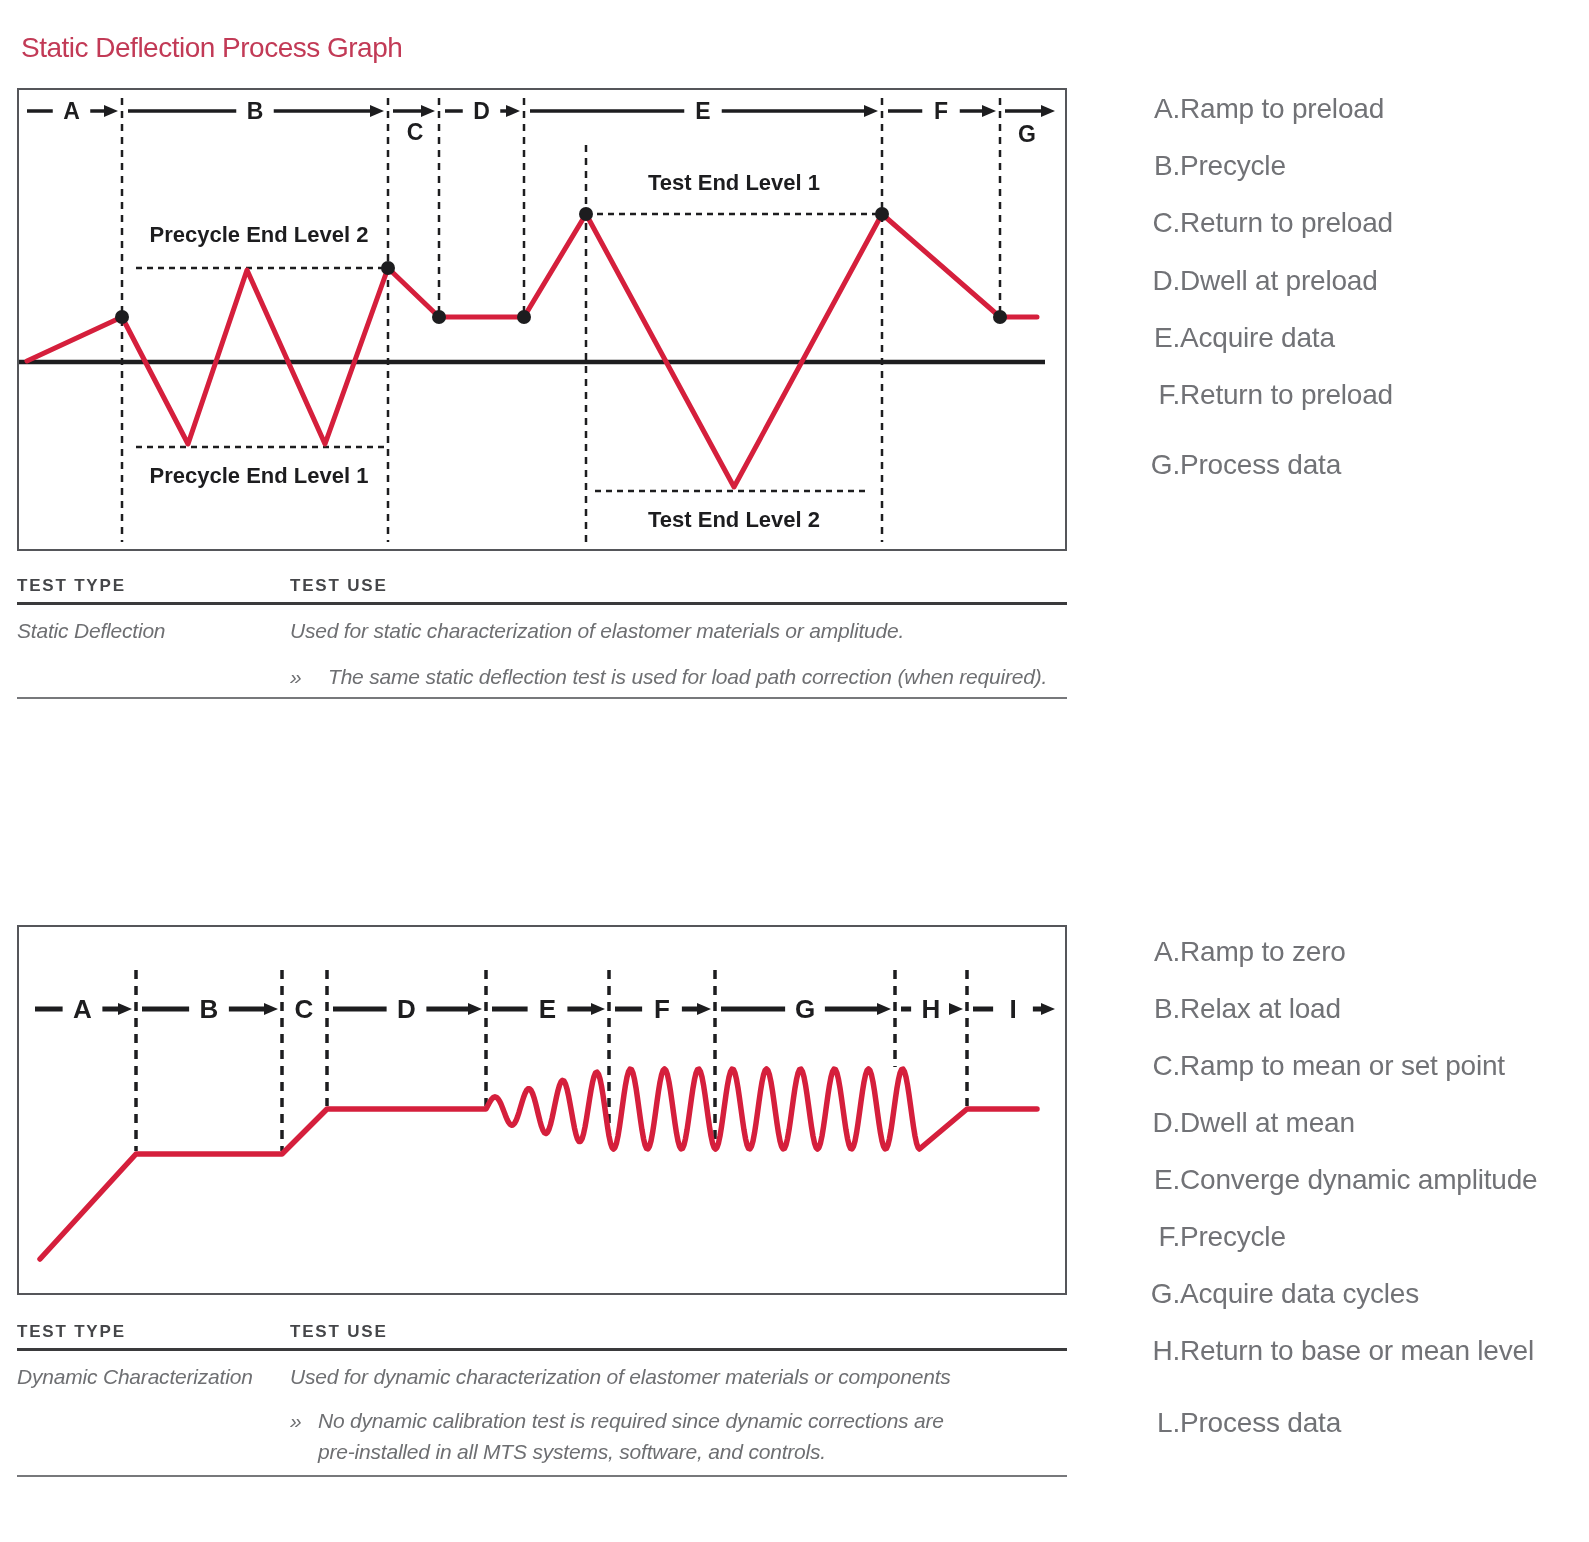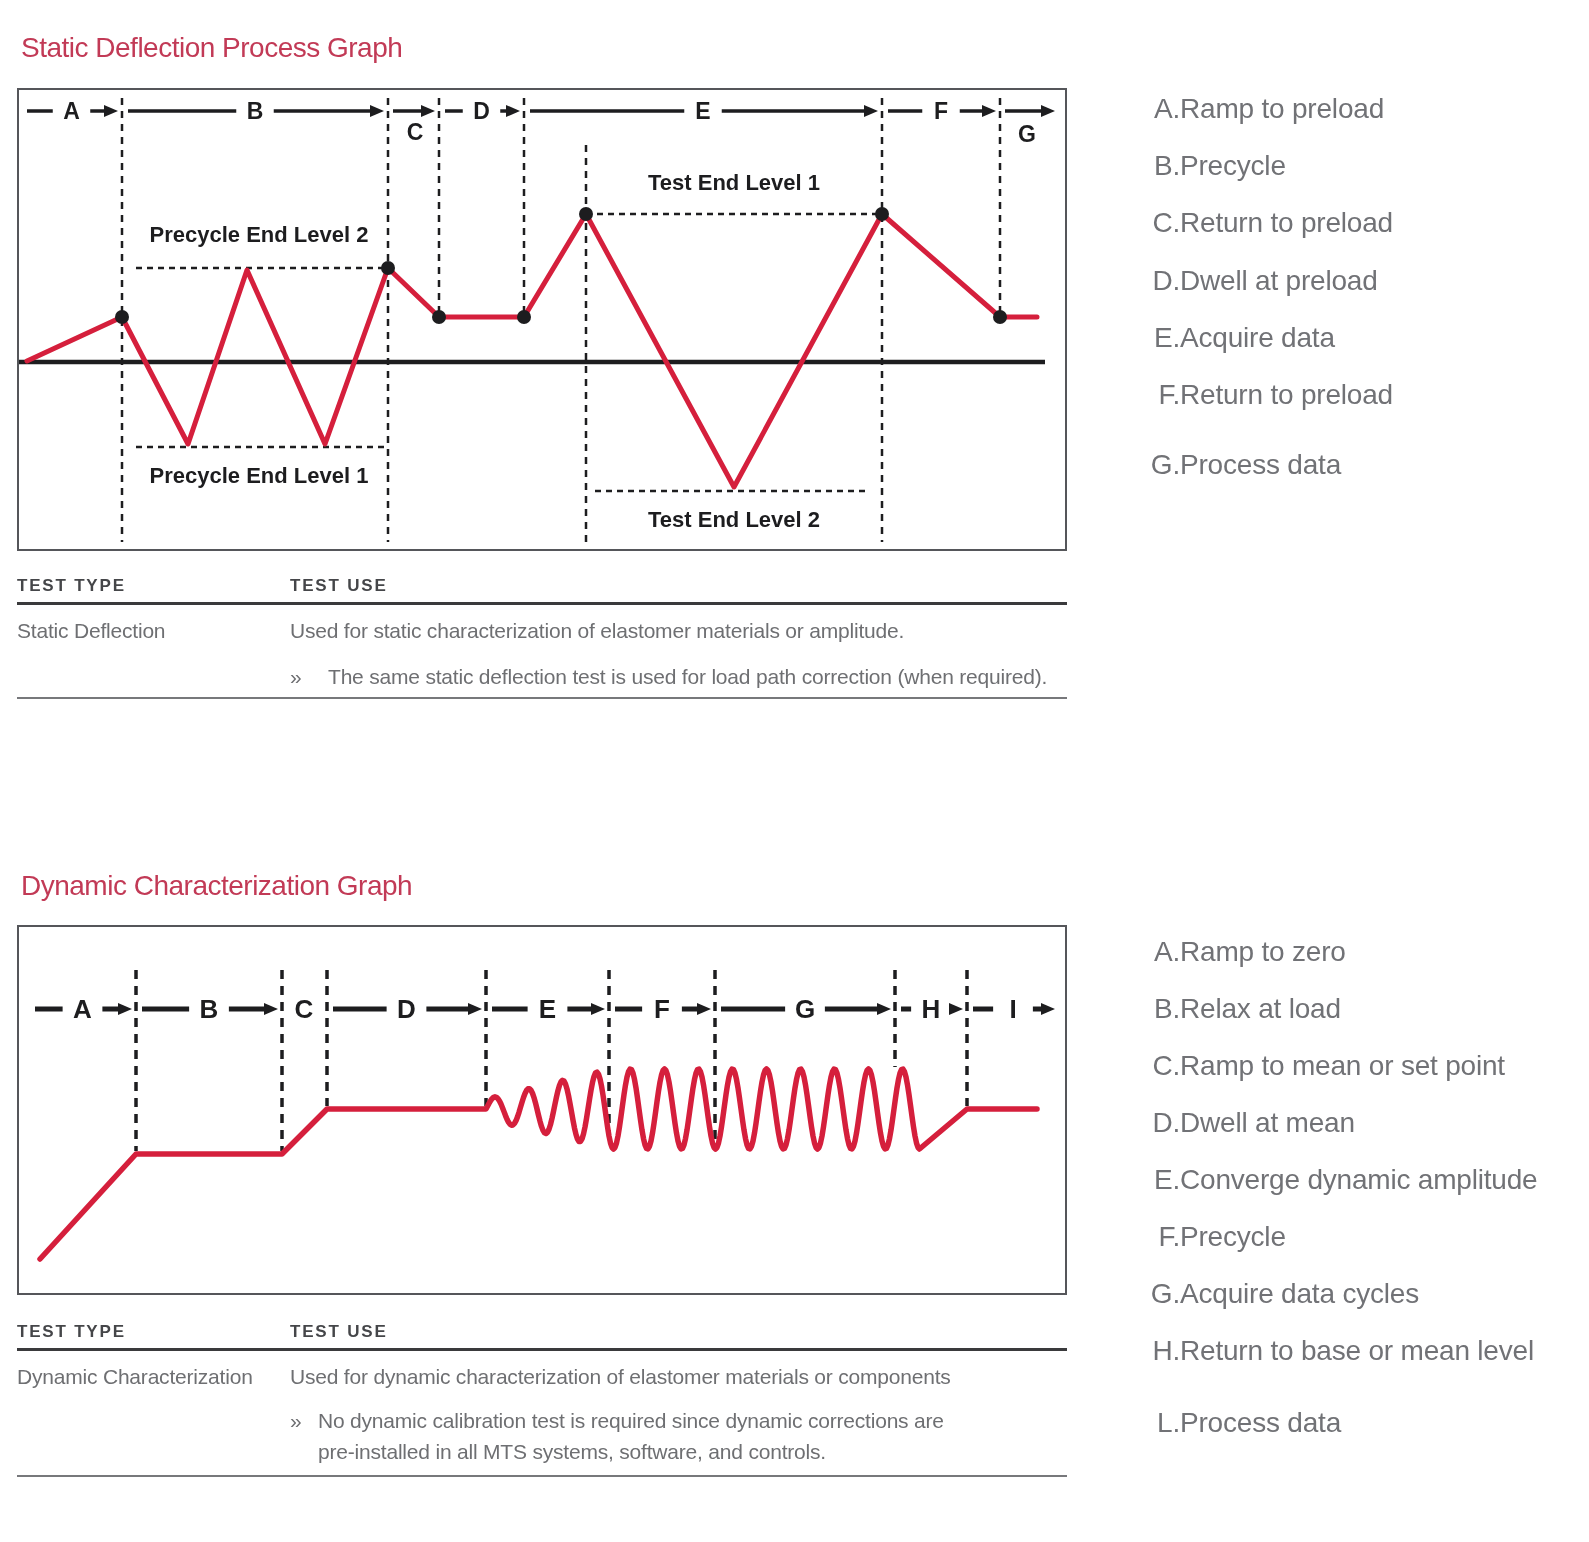--- a/index.html
+++ b/index.html
@@ -8,21 +8,21 @@
   .sec-title{position:absolute;left:17px;margin:4px;font-size:28px;font-weight:400;
         letter-spacing:-0.5px;color:var(--title_red);white-space:nowrap;}
   .graph-box{position:absolute;border:2px solid var(--box_border);background:#fff;}
   .graph-box svg{position:absolute;left:0;top:0;}
   .legend-row{position:absolute;left:1120px;font-size:28px;color:var(--legend_gray);
         letter-spacing:-0.2px;white-space:nowrap;text-align:right;}
   .lkey{display:inline-block;width:60px;}
   .th{position:absolute;font-size:17px;font-weight:bold;letter-spacing:1.8px;
         color:var(--header_gray);white-space:nowrap;}
   .td{position:absolute;font-size:21px;color:var(--body_gray);letter-spacing:-0.2px;
-        white-space:nowrap;}
+        white-space:nowrap;font-style:italic;}
   .rule{position:absolute;}
   .rule.dark{height:3px;background:var(--rule_dark);}
   .rule.light{height:2px;background:var(--rule_light);}
 </style>
 </head>
 <body>
 
 <div class="page">
 
   <h2 class="sec-title" style="top:28px">Static Deflection Process Graph</h2>
@@ -92,21 +92,20 @@
 
   <div class="th" style="left:17px;top:576px">TEST TYPE</div>
   <div class="th" style="left:290px;top:576px">TEST USE</div>
   <div class="rule dark" style="left:17px;top:602px;width:1050px"></div>
   <div class="td" style="left:17px;top:619px">Static Deflection</div>
   <div class="td" style="left:290px;top:619px">Used for static characterization of elastomer materials or amplitude.</div>
   <div class="td" style="left:290px;top:665px">»</div>
   <div class="td" style="left:328px;top:665px">The same static deflection test is used for load path correction (when required).</div>
   <div class="rule light" style="left:17px;top:697px;width:1050px"></div>
 
-  <h2 class="sec-title" style="top:866px">Dynamic Characterization Graph</h2>
 
   <div class="graph-box" style="left:17px;top:925px;width:1046px;height:366px">
     <svg width="1046" height="366" viewBox="0 0 1046 366">
         <line x1="117" y1="43" x2="117" y2="224" stroke="#1D1D1F" stroke-width="3.5" stroke-dasharray="9 7"></line>
         <line x1="263" y1="43" x2="263" y2="224" stroke="#1D1D1F" stroke-width="3.5" stroke-dasharray="9 7"></line>
         <line x1="308" y1="43" x2="308" y2="179" stroke="#1D1D1F" stroke-width="3.5" stroke-dasharray="9 7"></line>
         <line x1="467" y1="43" x2="467" y2="179" stroke="#1D1D1F" stroke-width="3.5" stroke-dasharray="9 7"></line>
         <line x1="590" y1="43" x2="590" y2="216" stroke="#1D1D1F" stroke-width="3.5" stroke-dasharray="9 7"></line>
         <line x1="696" y1="43" x2="696" y2="216" stroke="#1D1D1F" stroke-width="3.5" stroke-dasharray="9 7"></line>
         <line x1="876" y1="43" x2="876" y2="140" stroke="#1D1D1F" stroke-width="3.5" stroke-dasharray="9 7"></line>

